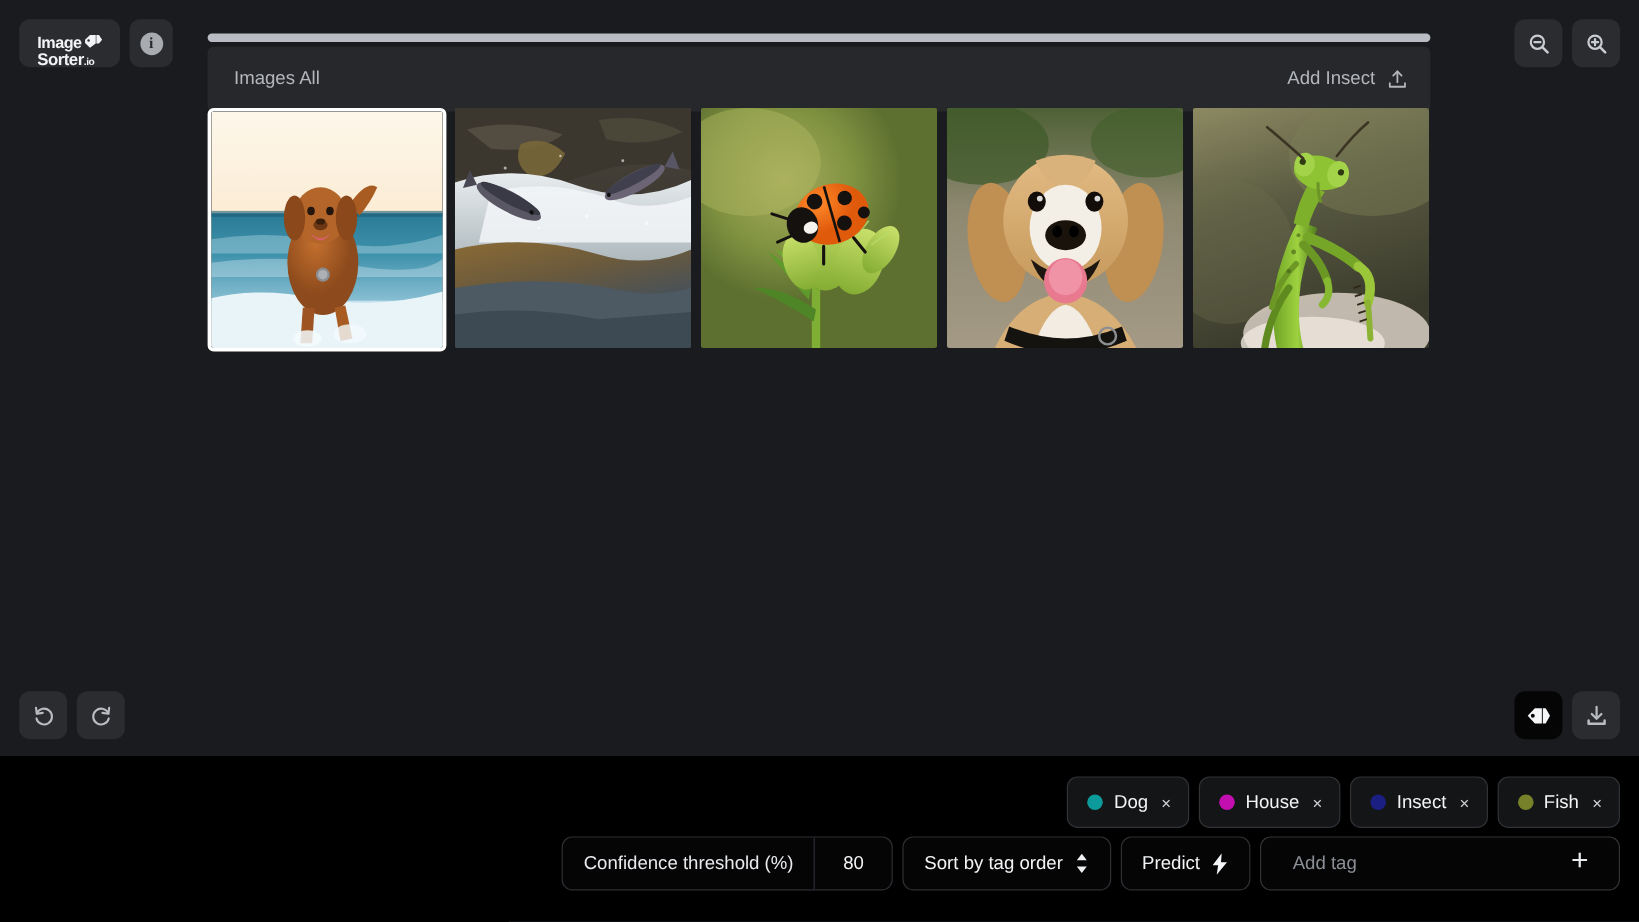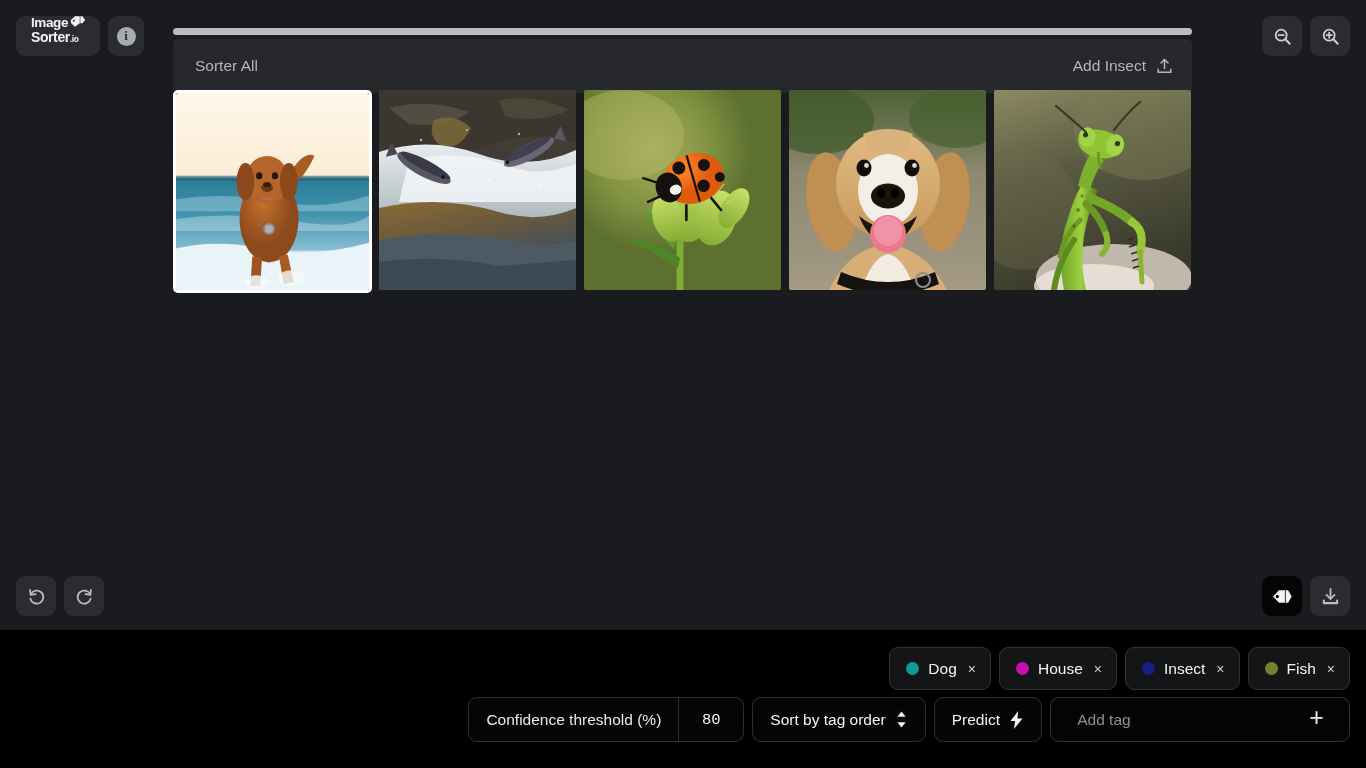--- a/index.html
+++ b/index.html
@@ -13,21 +13,21 @@
 
   
   .logo-cluster {
     position: absolute; left: 16px; top: 16px;
     display: flex; align-items: center; gap: 8px;
   }
   .logo-box {
     width: 84px; height: 40px;
     background: #2b2c2f;
     border-radius: 9px;
-    display: flex; align-items: flex-start; justify-content: center;
+    display: flex; align-items: flex-end; justify-content: center;
     padding: 0 0;
   }
   .logo-text {
     display: flex; flex-direction: column;
     line-height: 1.0;
     position: relative;
   }
   .logo-line {
     color: #f2f3f5;
     font-weight: bold;
@@ -187,21 +187,21 @@
     color: #f3f4f6; font-size: 15.5px;
     cursor: pointer;
     font-family: "Liberation Sans", sans-serif;
   }
   .conf-group { padding: 0; overflow: hidden; }
   .conf-label { padding: 0 17px; color: #e8eaed; }
   .conf-divider { width: 1px; height: 100%; background: #2d2f33; }
   .conf-value {
     width: 64px; text-align: center; color: #f3f4f6;
     background: none; border: none; font-size: 15.5px;
-    font-family: Liberation Mono, monospace;
+    font-family: Liberation Sans, sans-serif;
     height: 100%;
   }
   .predict-btn { padding: 0 17px; gap: 9px; }
   .sort-btn { padding: 0 17px; gap: 9px; }
   .addtag-box {
     width: 300px; padding: 0 14px 0 17px;
     justify-content: center;
     border-color: #313337;
   }
   .addtag-input {
@@ -253,21 +253,21 @@
       <line x1="10.5" y1="7.6" x2="10.5" y2="13.4" stroke="#c9ccd1" stroke-width="2.1" stroke-linecap="round"></line>
     </svg>
   </button>
 </div>
 
 <div class="gallery-panel">
   <div class="scrollbar-track">
     <div class="scrollbar-thumb"></div>
   </div>
   <div class="panel-head">
-    <button class="select-all">Sorter All</button>
+    <button class="select-all">Images All</button>
     <button class="add-images">
       <span>Add Insect</span>
       <svg width="19" height="19" viewBox="0 0 24 24">
         <path d="M12 3.2 L12 14.5" stroke="#b3b6bb" stroke-width="1.9" stroke-linecap="round"></path>
         <path d="M7.6 7.6 L12 3.2 L16.4 7.6" fill="none" stroke="#b3b6bb" stroke-width="1.9" stroke-linecap="round" stroke-linejoin="round"></path>
         <path d="M4 15.5 L4 19.3 L20 19.3 L20 15.5" fill="none" stroke="#b3b6bb" stroke-width="1.9" stroke-linecap="round" stroke-linejoin="round"></path>
       </svg>
     </button>
   </div>
 </div>

